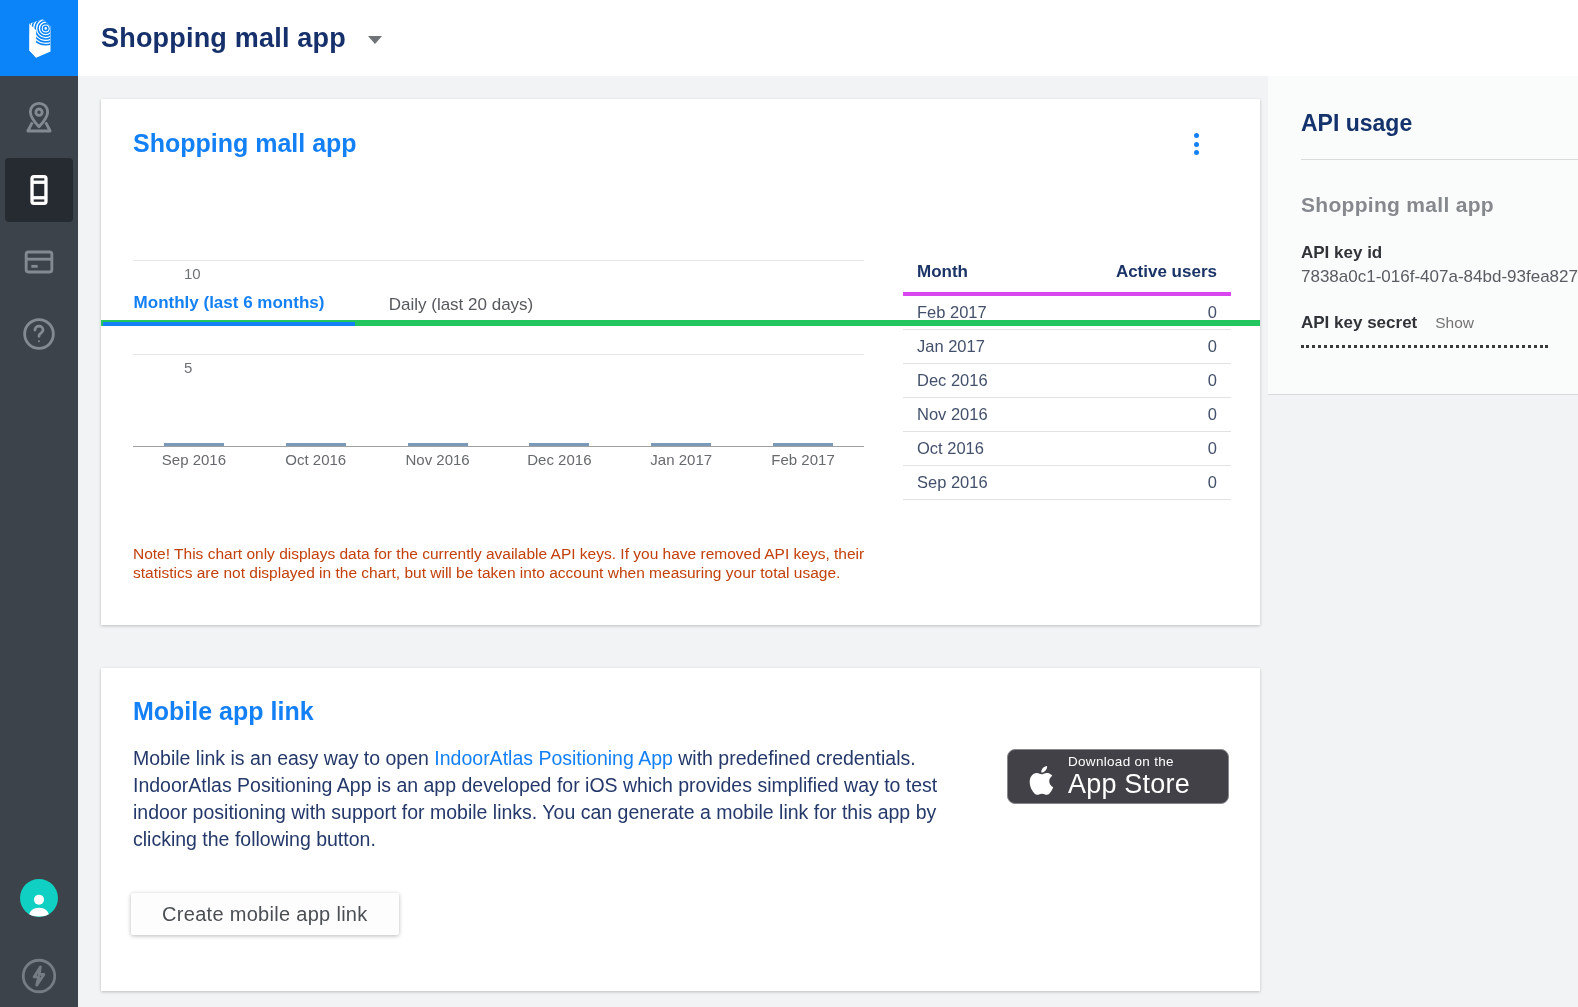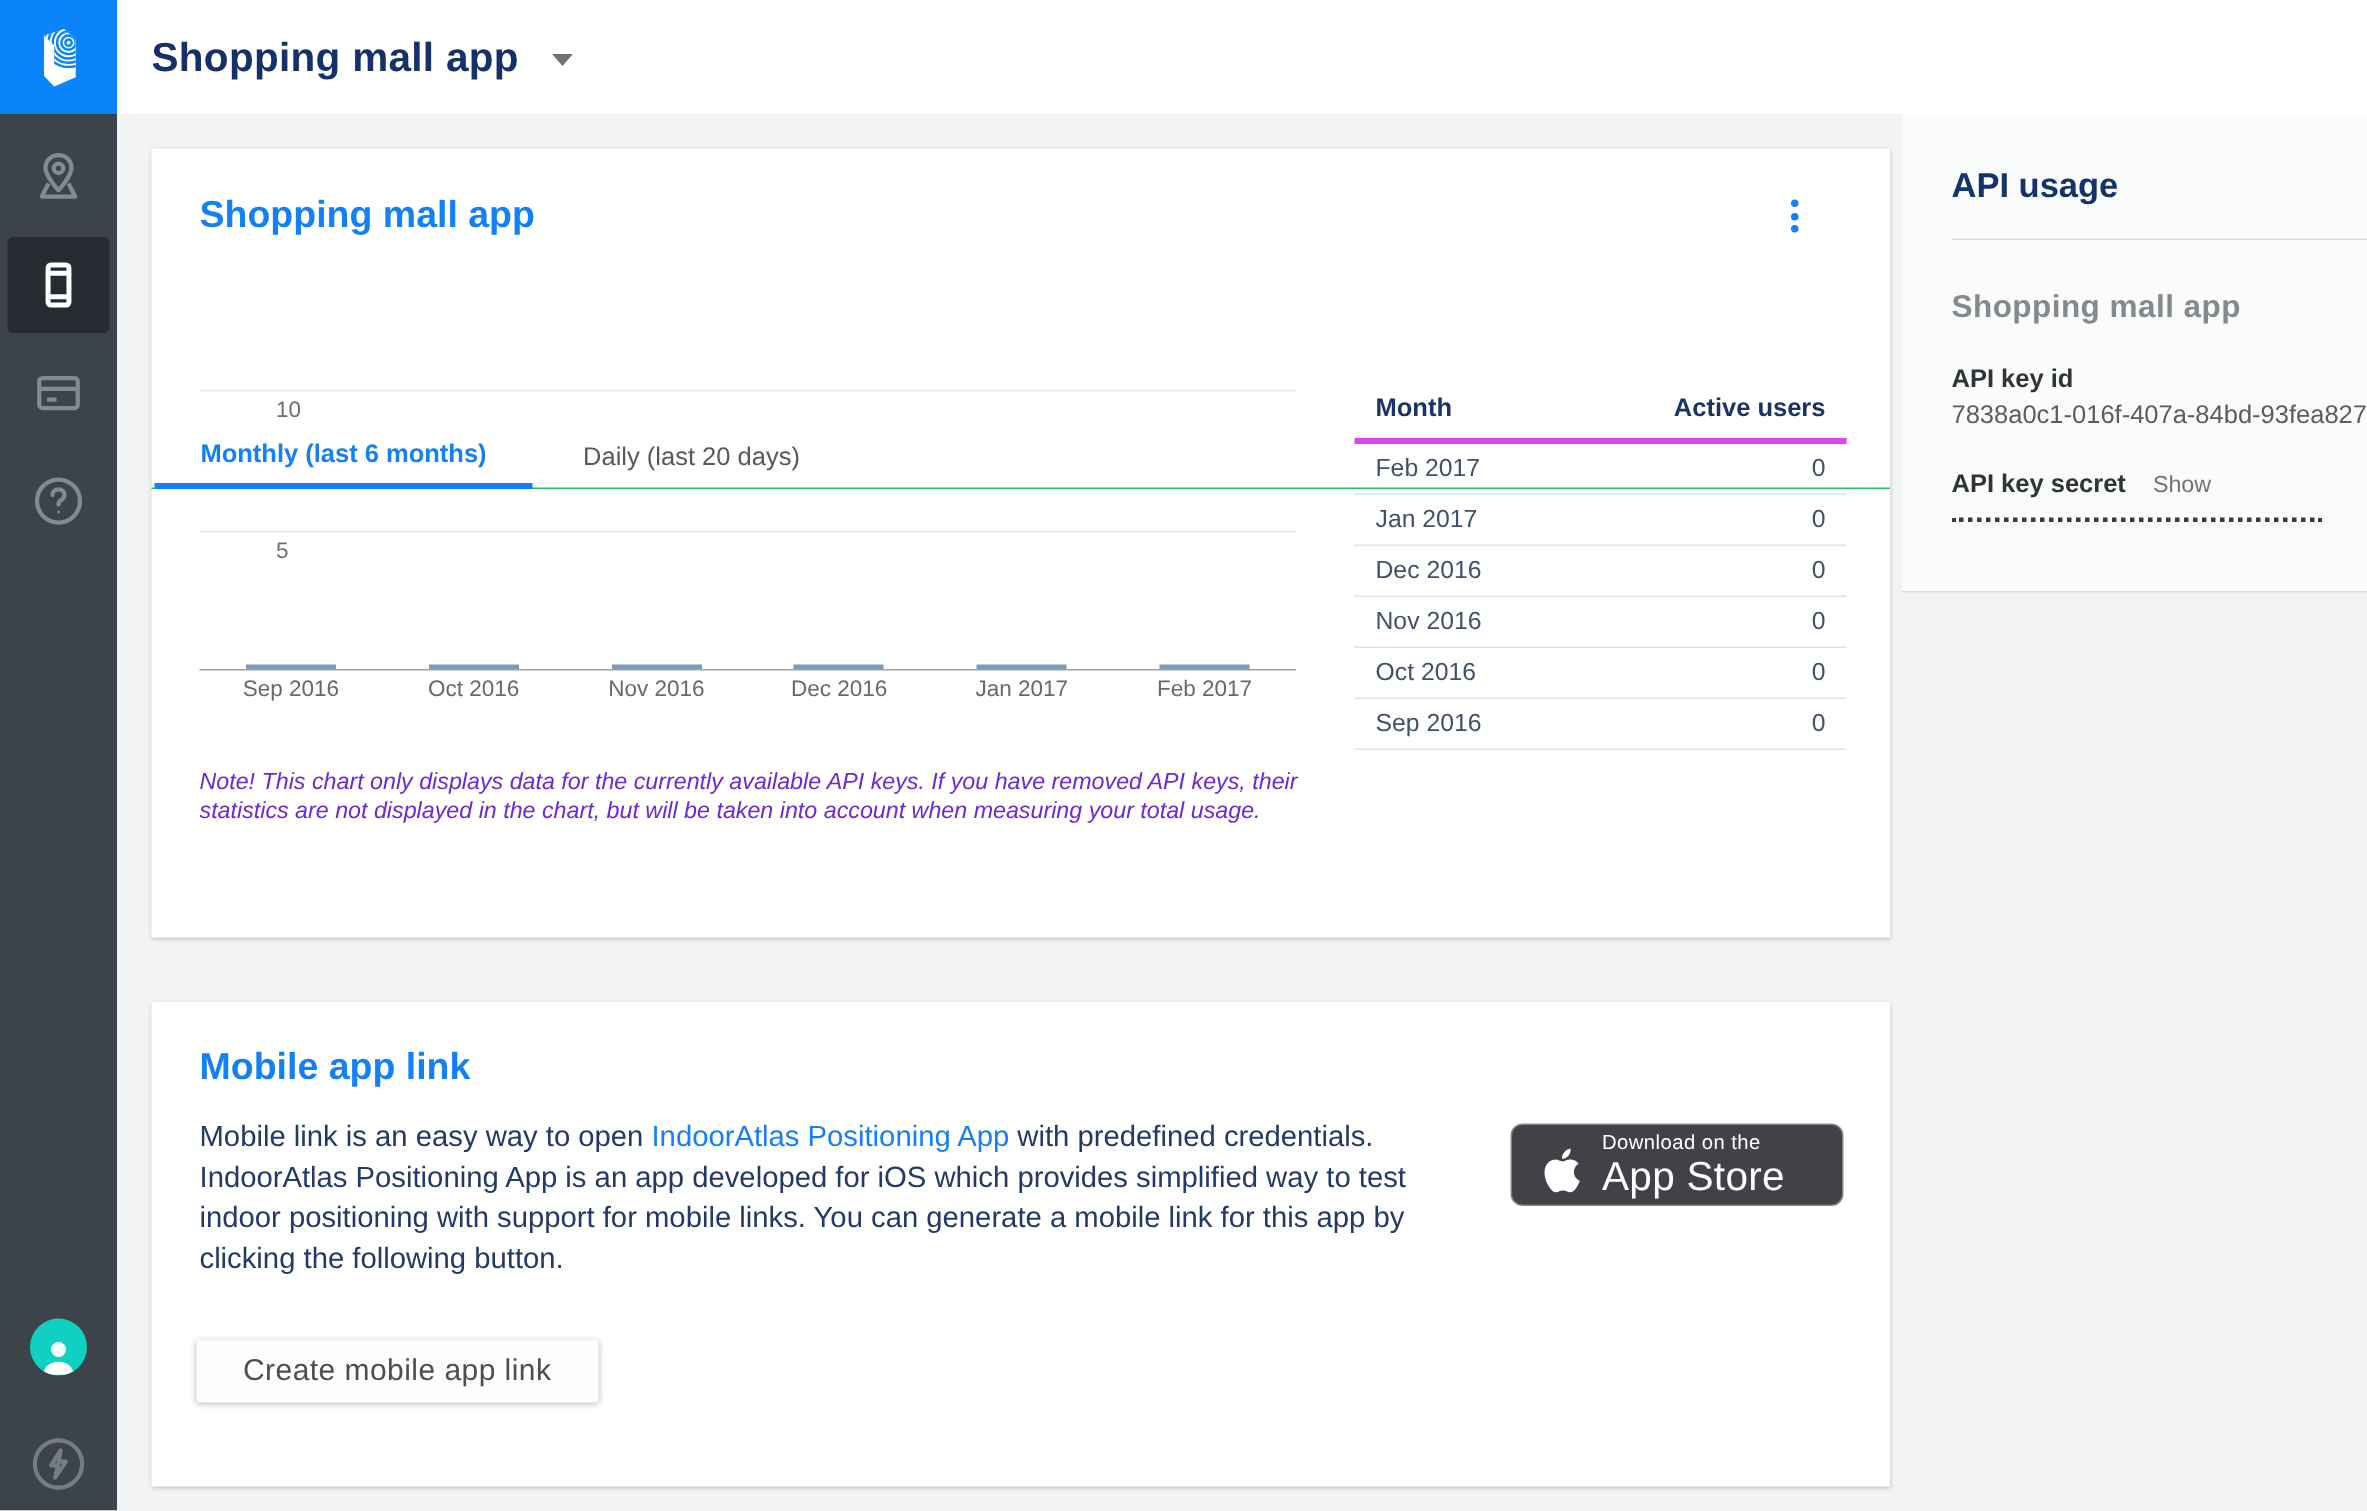--- a/index.html
+++ b/index.html
@@ -28,41 +28,41 @@
   .caret { width:0; height:0; border-left:7px solid transparent; border-right:7px solid transparent; border-top:8px solid #6f7377; margin-left:22px; margin-top:4px; }
   
   .card { position:absolute; background:#ffffff; box-shadow:0 1px 3px rgba(0,0,0,.22); }
   .card-overview { left:101px; top:99px; width:1159px; height:526px; }
   .card-mobile   { left:101px; top:668px; width:1159px; height:323px; }
   .card-title { font-size:25px; font-weight:bold; color:#1480f6; }
   .overview-title { position:absolute; left:32px; top:30px; }
   .kebab { position:absolute; right:55px; top:32px; width:18px; height:26px; display:flex; flex-direction:column; justify-content:space-between; align-items:center; cursor:pointer; padding:2px 0; }
   .kebab i { width:5px; height:5px; border-radius:50%; background:#1480f6; }
   
-  .tabs { position:absolute; left:0; top:185px; width:1159px; height:42px; border-bottom:1px solid #22c55e; display:flex; }
+  .tabs { position:absolute; left:0; top:185px; width:1159px; height:42px; border-bottom:6px solid #22c55e; display:flex; }
   .tab { height:42px; display:flex; align-items:center; justify-content:center; font-size:17px; color:#55585d; cursor:pointer; }
   .tab-monthly { width:252px; margin-left:2px; }
   .tab-daily { width:212px; }
   .tab.active { color:#1480f6; font-weight:bold; border-bottom:4px solid #1480f6; }
   
   .chart-plot { position:absolute; left:32px; top:154px; width:731px; height:194px; border-bottom:1px solid #9fa1a4; }
   .gridline { position:absolute; left:0; width:731px; border-top:1px solid #e4e5e7; }
   .gridlabel { position:absolute; left:3px; font-size:15px; color:#6e7174;margin-left:48px; }
   .chart-cols { position:absolute; left:0; bottom:0; width:731px; height:194px; display:flex; align-items:flex-end; }
   .chart-col { flex:1; display:flex; justify-content:center; }
   .chart-bar { width:60px; background:#7b99b8; }
   .chart-xlabels { position:absolute; left:32px; top:352px; width:731px; display:flex; }
   .chart-xlabel { flex:1; text-align:center; font-size:15px; color:#66696d; }
   
   .au-table { position:absolute; left:802px; top:154px; width:328px; border-collapse:collapse; font-size:16.5px; }
   .au-table th { font-size:17px; font-weight:bold; color:#1b3467; padding:9px 0 10px 14px; text-align:left; border-bottom:4px solid #d946ef; }
   .au-table th:last-child { text-align:right; padding-right:14px; padding-left:0; }
   .au-table td { color:#43506b; padding:7px 0 7px 14px; border-bottom:1px solid #e0e2e4; }
   .au-table td:last-child { text-align:right; padding-right:14px; padding-left:0; }
-  .note { position:absolute; left:32px; top:413px; width:740px; font-size:15.5px; line-height:19px; color:#6d28d9;font-style:italic; }
+  .note { position:absolute; left:32px; top:445px; width:740px; font-size:15.5px; line-height:19px; color:#c2410c; }
   
   .mobile-title { position:absolute; left:32px; top:29px; }
   .mobile-par { position:absolute; left:32px; top:77px; width:852px; font-size:19.5px; line-height:27px; color:#24396a; }
   .inline-link { color:#1480f6; cursor:pointer; }
   .appstore-badge { position:absolute; left:906px; top:81px; width:222px; height:55px; background:#414147; border:1px solid #86878b; border-radius:8px; display:flex; align-items:center; padding-left:15px; cursor:pointer; }
   .badge-text { margin-left:11px; color:#ffffff; line-height:1; }
   .badge-line1 { font-size:13.5px; letter-spacing:.3px; margin-bottom:3px; }
   .badge-line2 { font-size:27px; letter-spacing:.2px; }
   .create-link-btn { position:absolute; left:30px; top:225px; height:42px; padding:0 31px; background:#fdfdfd; border:none; border-radius:2px; box-shadow:0 1px 4px rgba(0,0,0,.28); font-size:20px; color:#4b4f54; font-family:"Liberation Sans",sans-serif; letter-spacing:.3px; cursor:pointer; }
   

